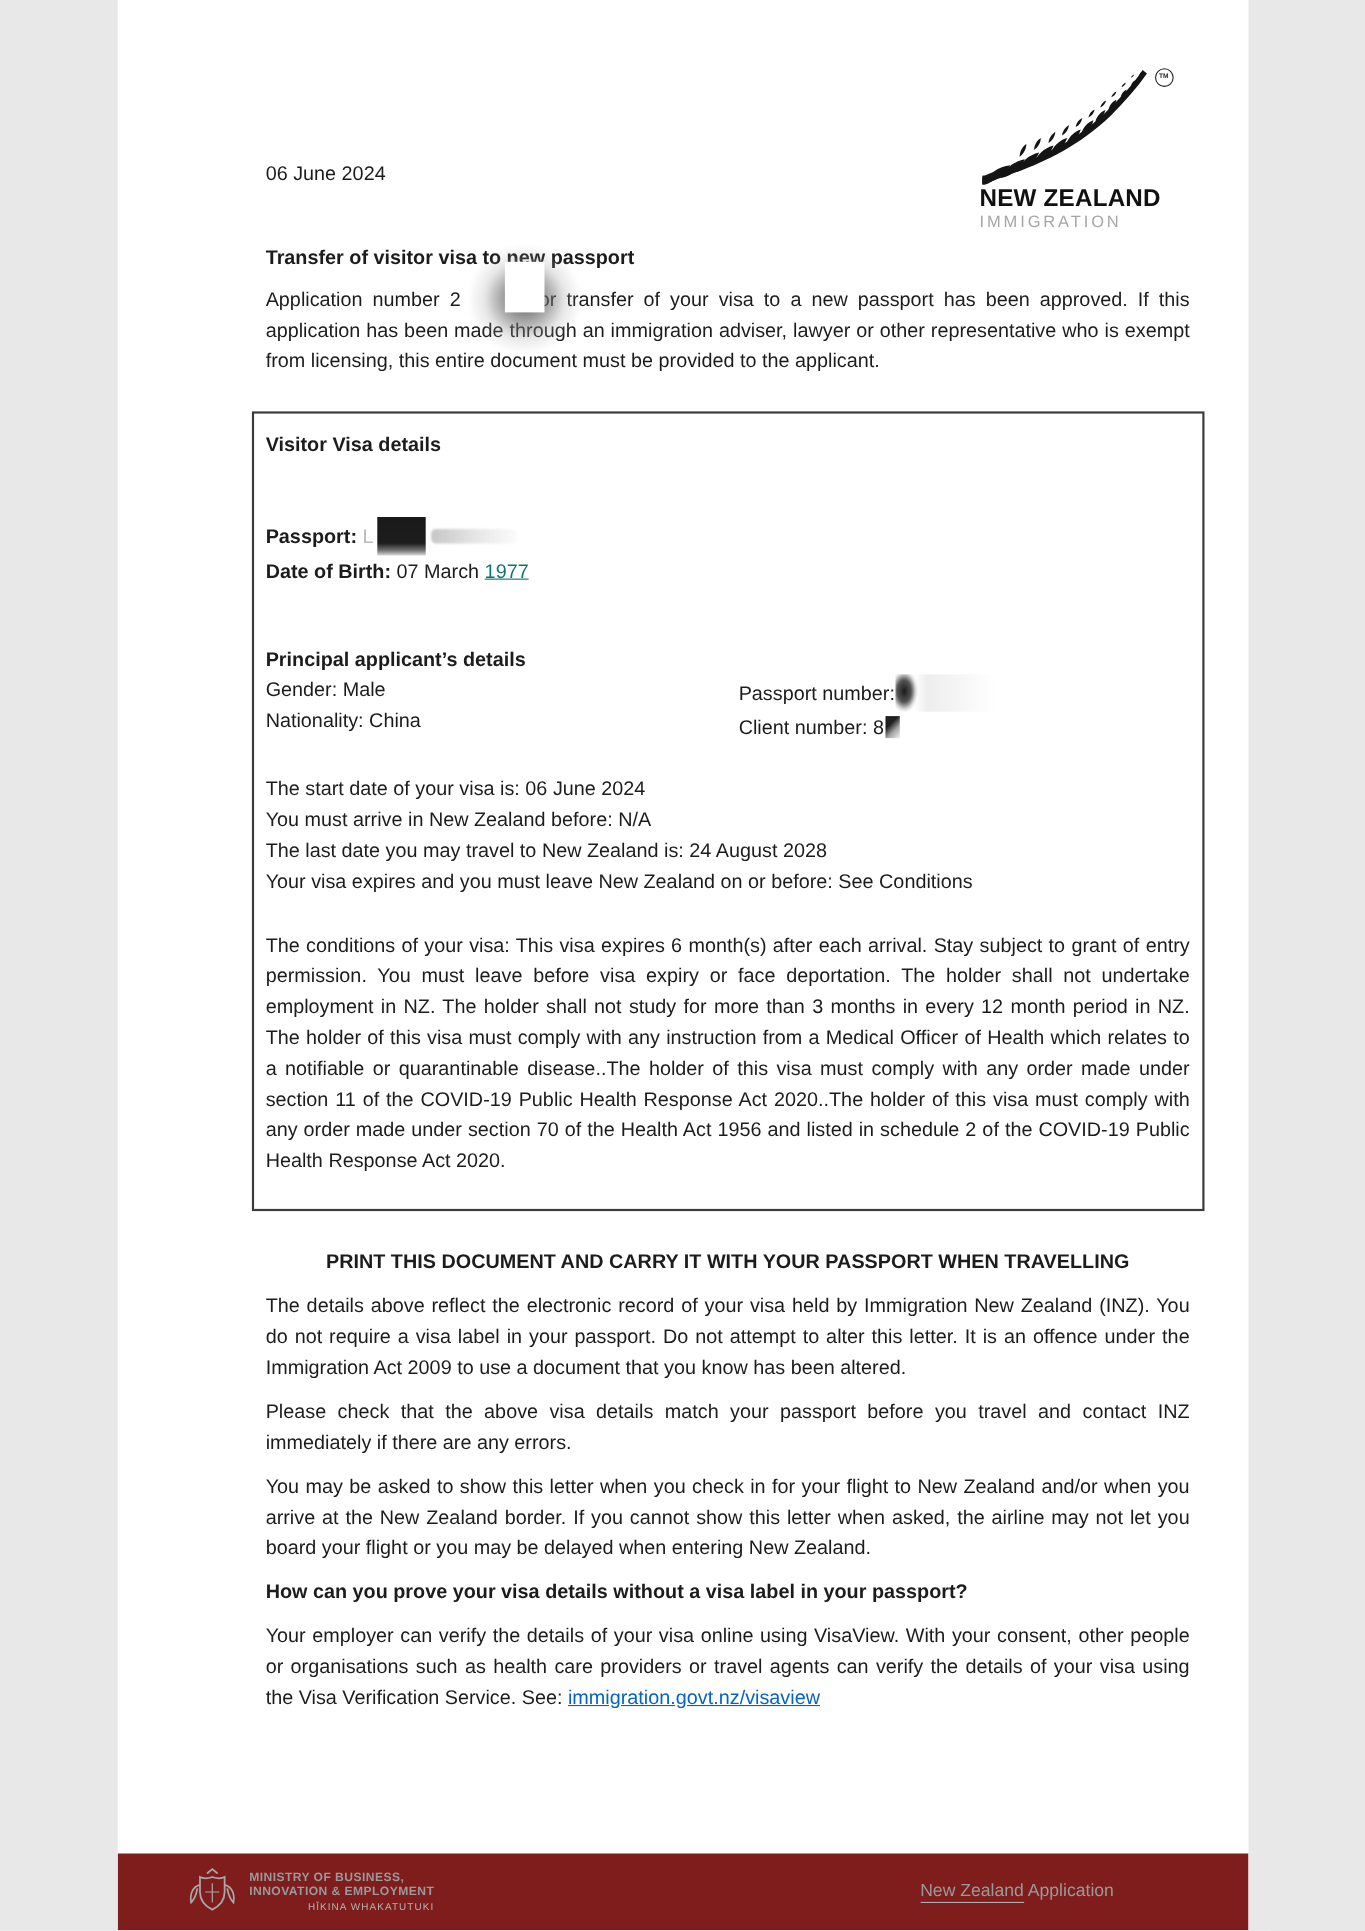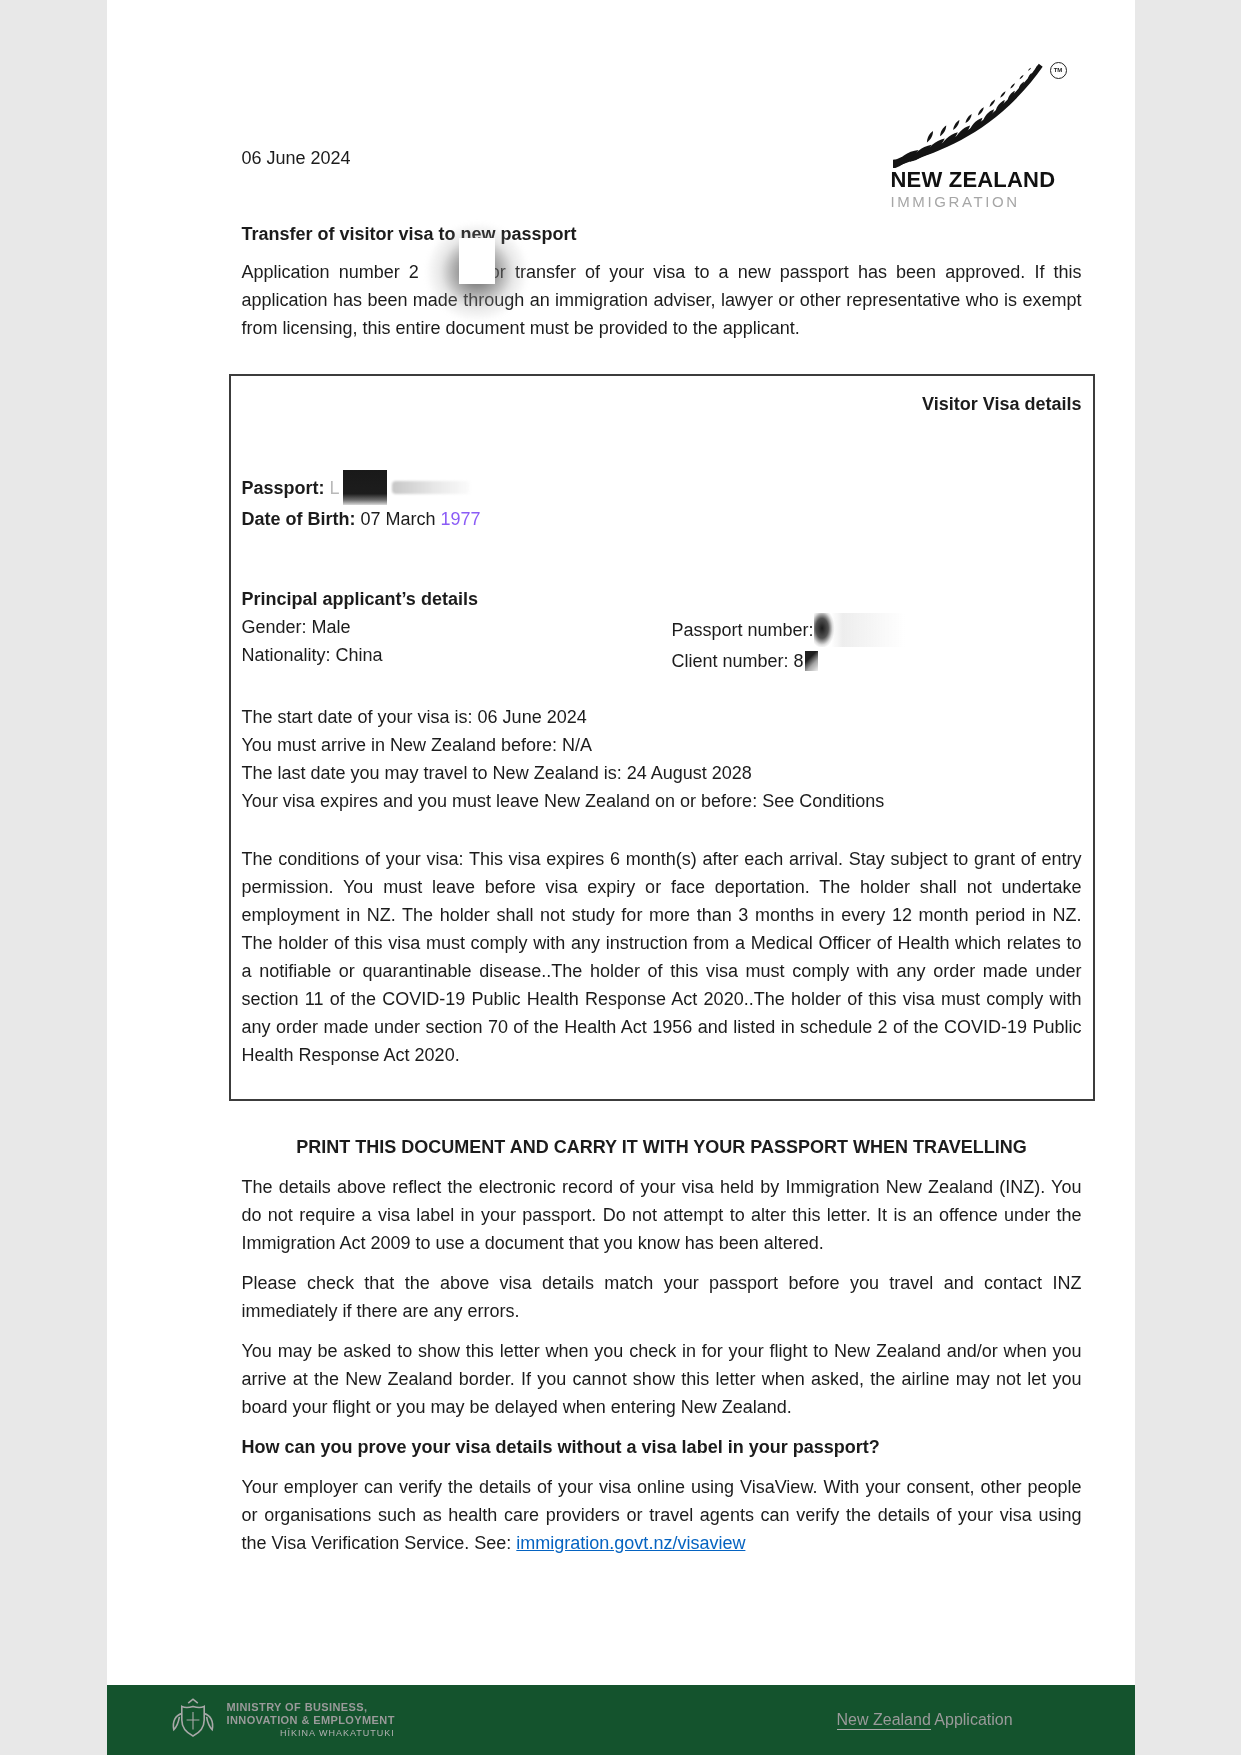--- a/index.html
+++ b/index.html
@@ -38,25 +38,25 @@
 
   
   .visa-box {
     box-sizing:border-box;
     margin-left:-13px;
     width:866px;
     border:2px solid #3c3c3c;
     margin-top:32px;
     padding:14px 11px 30px 11px;
   }
-  .box-title { text-align:right; font-weight:700; line-height:28px; }
+  .box-title { text-align:left; font-weight:700; line-height:28px; }
   .applicant-line { margin-top:52px; line-height:28px; }
   .bold { font-weight:700; }
   .faint { color:#b9b9b9; }
-  .gray-year { color:#8b5cf6; }
+  .gray-year { color:#0f766e;text-decoration:underline; }
   .principal { font-weight:700; margin-top:52px; line-height:28px; }
   .two-col { display:flex; line-height:28px; }
   .col-left { width:430px; }
   .col-right { flex:1; }
   .visa-lines { margin-top:28px; line-height:28px; }
   .conditions { margin-top:30px; text-align:justify; line-height:28px; }
 
   
   .name-redact {
     display:inline-block; width:44px; height:35px; margin:0 5px 0 3px;
@@ -91,21 +91,21 @@
 
   
   .print-notice { text-align:center; font-weight:700; margin-top:32px; line-height:28px; }
   .sub-heading { font-weight:700; margin-top:12px; line-height:28px; text-align:left; }
   p.body-para { margin-top:12px; }
   a.visaview-link { color:#0563C1; text-decoration:underline; cursor:pointer;margin-top:16px; }
 
   
   .footer {
     position:absolute; left:0; bottom:0; width:100%; height:70px;
-    background:#14532d;
+    background:#7f1d1d;
     display:flex; align-items:center;
   }
   .mbie { display:flex; align-items:center; margin-left:62px; }
   .mbie-text { margin-left:10px; color:#9a9a9a; }
   .mbie-l1, .mbie-l2 { font-size:11px; font-weight:700; letter-spacing:.4px; line-height:13px; }
   .mbie-l3 { font-size:9px; font-weight:400; letter-spacing:1px; line-height:12px; color:#b3b3b3;text-align:right; }
   .nz-govt { position:absolute; left:730px; color:#9a9a9a; font-size:16px; }
   .nz-govt .nz { border-bottom:1px solid #adadad; padding-bottom:1px; }
 </style>
 </head>

